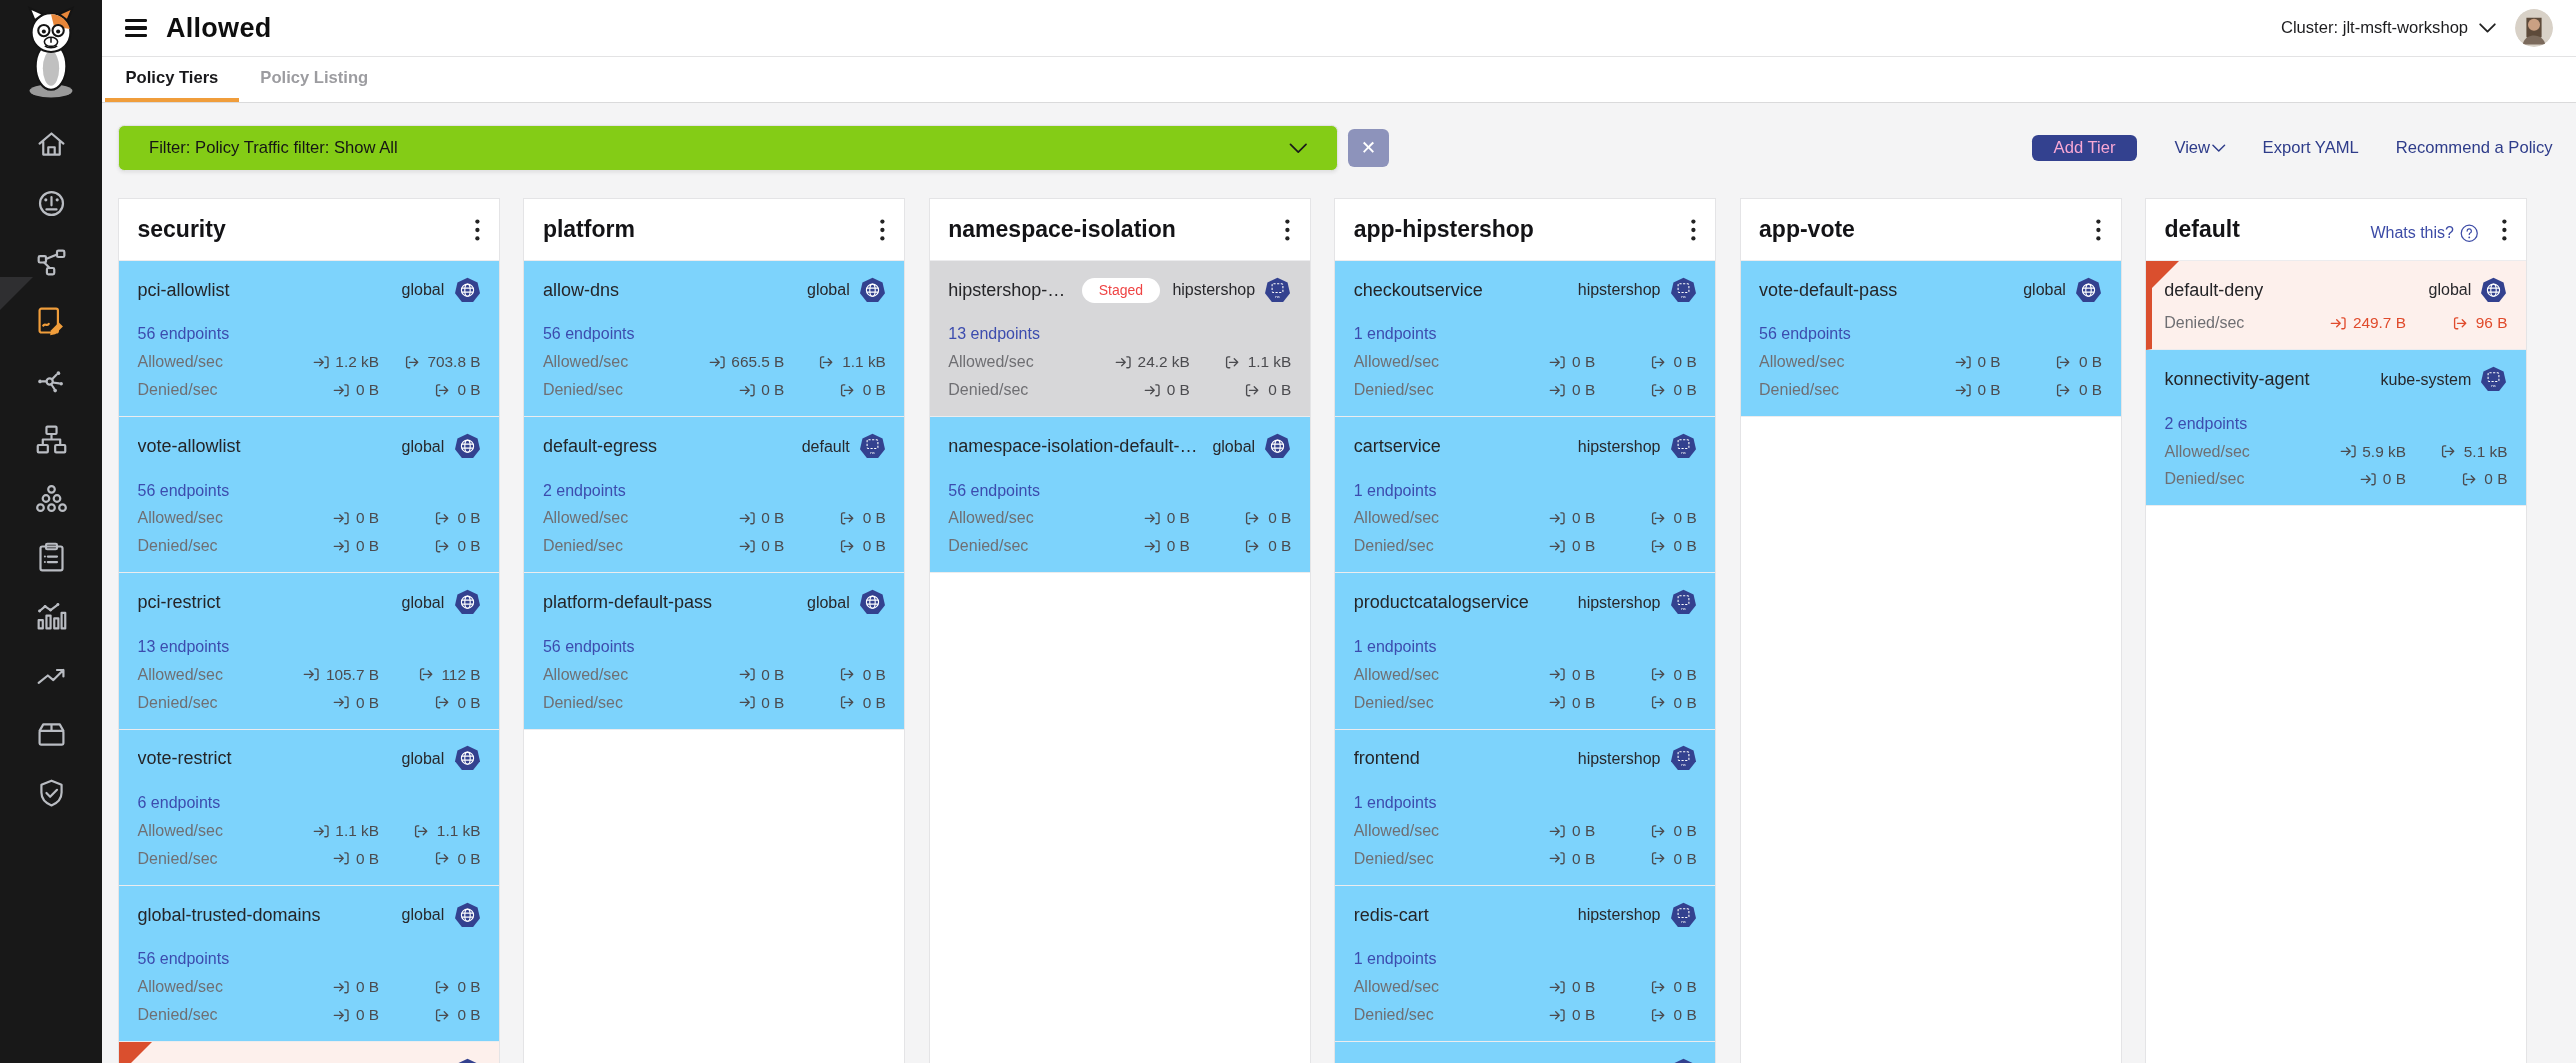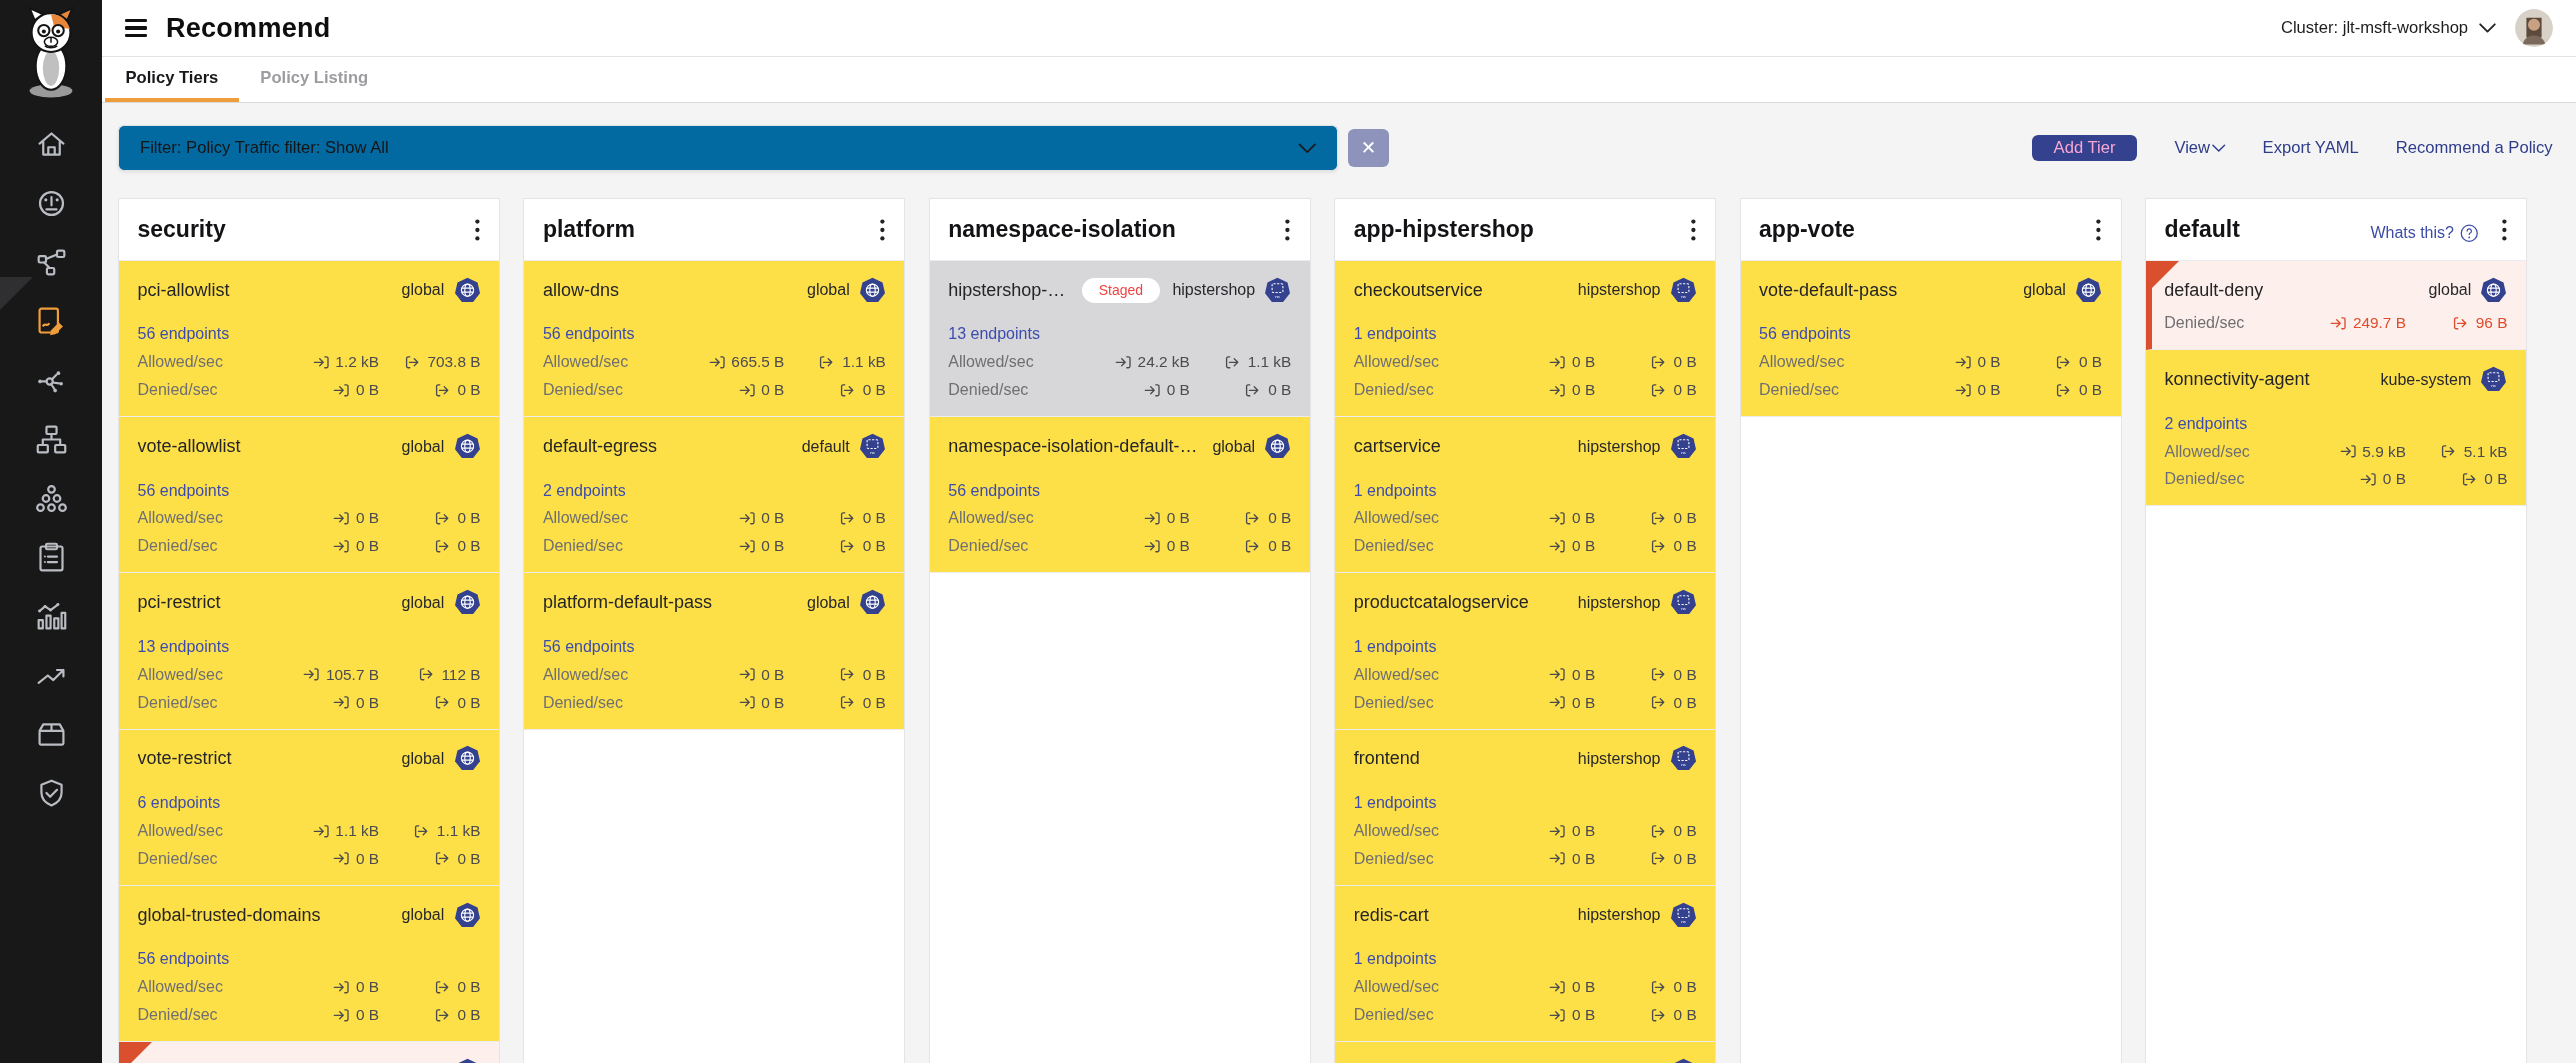--- a/index.html
+++ b/index.html
@@ -25,37 +25,37 @@
   .top-right { margin-left:auto; display:flex; align-items:center; gap:18.5px; }
   .cluster { display:flex; align-items:center; gap:11px; background:none; border:0; font-family:inherit; font-size:16.6px; color:#1d1d1f; cursor:pointer; }
   .avatar { width:38px; height:38px; border-radius:50%; overflow:hidden; flex:none; }
 
   .tabs { height:46px; flex:none; background:#fff; display:flex; align-items:stretch; padding-left:2.5px; border-bottom:1.2px solid #dadadb; }
   .tab { padding:0 21px; display:flex; align-items:center; font-size:16.6px; font-weight:bold; color:#9c9ca0; border-bottom:4.3px solid transparent; cursor:pointer; }
   .tab.active { color:#18181b; border-bottom-color:#f09d3b; }
 
   .content { flex:1; min-height:0; padding:22px 16px 0 16px; display:flex; flex-direction:column; }
   .filter-row { flex:none; display:flex; align-items:center; }
-  .filter-select { width:1220px; height:46px; flex:none; background:#0369a1; border:0.6px solid #e3e3e5; border-radius:6.2px; box-shadow:0 1.2px 3.7px rgba(0,0,0,.07); display:flex; align-items:center; padding:0 21px; font-size:16.6px; color:#151515; cursor:pointer; }
+  .filter-select { width:1220px; height:46px; flex:none; background:#84cc16; border:0.6px solid #e3e3e5; border-radius:6.2px; box-shadow:0 1.2px 3.7px rgba(0,0,0,.07); display:flex; align-items:center; padding:0 30px; font-size:16.6px; color:#151515; cursor:pointer; }
   .filter-select .chev { margin-left:auto; }
   .filter-clear { width:41px; height:38px; margin-left:9.9px; flex:none; background:#8d93bb; border:0; border-radius:6.2px; color:#fff; font-size:18.5px; line-height:1; cursor:pointer; }
   .toolbar { margin-left:auto; display:flex; align-items:center; gap:37px; padding-right:7.4px; }
   .btn-primary { background:#33418f; color:#f9a8d4; font-family:inherit; font-size:16.6px; font-weight:500; padding:0 22px; height:26px; border-radius:6.2px; border:0; cursor:pointer; }
   .btn-link { background:none; border:0; font-family:inherit; color:#2e3c8a; font-size:16.6px; font-weight:500; display:flex; align-items:center; gap:2px; cursor:pointer; white-space:nowrap; }
 
   
   .board { margin-top:27px; display:flex; gap:23.4px; flex:1; min-height:0; }
   .tier { width:382px; flex:none; background:#fff; border:0.6px solid #e4e4e6; border-bottom:0; display:flex; flex-direction:column; overflow:hidden; }
   .tier-header { height:62px; flex:none; display:flex; align-items:center; padding:0 18.5px; border-bottom:1.8px solid #ececee; }
   .tier-name { font-size:23px; font-weight:bold; color:#131316; }
   .tier-right { margin-left:auto; display:flex; align-items:flex-end; gap:22px; }
   .whats-this { display:flex; align-items:center; gap:6.2px; color:#3c4ba6; font-size:16px; cursor:pointer; background:none; border:0; font-family:inherit; }
   .kebab { background:none; border:0; cursor:pointer; display:flex; align-items:center; }
   .cards { flex:1; min-height:0; overflow:hidden; display:flex; flex-direction:column; }
-  .card { flex:none; position:relative; padding:15.4px 18.5px 17px 18.5px; border-bottom:1.8px solid #ececee; background:#fde047; cursor:pointer; }
+  .card { flex:none; position:relative; padding:15.4px 18.5px 17px 18.5px; border-bottom:1.8px solid #ececee; background:#7dd3fc; cursor:pointer; }
   .card.staged { background:#d7d7d9; }
   .card.alert { background:#fdf0ec; border-left:6.8px solid #da4f2e; padding-left:12.3px; }
   .card.alert::before { content:""; position:absolute; left:0; top:0; border-top:27px solid #da4f2e; border-right:27px solid transparent; }
   .name-row { display:flex; align-items:center; gap:12.3px; min-height:28px; }
   .pname { font-size:18px; font-weight:500; color:#252528; white-space:nowrap; overflow:hidden; text-overflow:ellipsis; }
   .staged-pill { flex:none; background:#fff; border-radius:615px; padding:4.3px 17px; font-size:14px; color:#ef4444; }
   .scope { margin-left:auto; flex:none; display:flex; align-items:center; gap:9.2px; }
   .scope-label { font-size:16px; color:#28282c; }
   .endpoints { display:inline-block; margin-top:21px; font-size:16px; color:#3c4cae; text-decoration:none; cursor:pointer; }
   .stat { display:flex; align-items:center; margin-top:9.9px; }
@@ -188,21 +188,21 @@
       </div>
   </aside>
 
   <div class="main">
     <header class="topbar">
       <button class="hamburger">
           <span></span>
           <span></span>
           <span></span>
         </button>
-      <h1 class="page-title">Recommend</h1>
+      <h1 class="page-title">Allowed</h1>
       <div class="top-right">
         <button class="cluster">
           <span>Cluster: jlt-msft-workshop</span>
           <svg width="17" height="10.5" viewBox="0 0 28 17" fill="none" stroke="#222" stroke-width="3" stroke-linecap="round" stroke-linejoin="round">
               <path d="M2 2l12 12L26 2"></path>
             </svg>
         </button>
         <div class="avatar">
           <svg width="38" height="38" viewBox="0 0 60 60">
               <circle cx="30" cy="30" r="30" fill="#cfc6bc"></circle>

